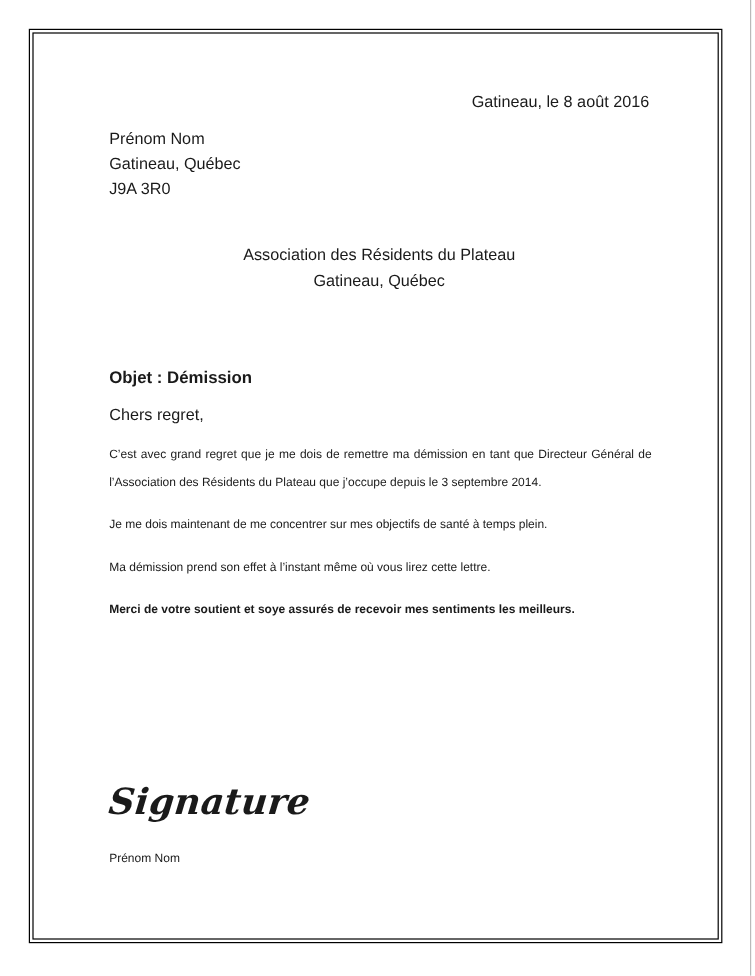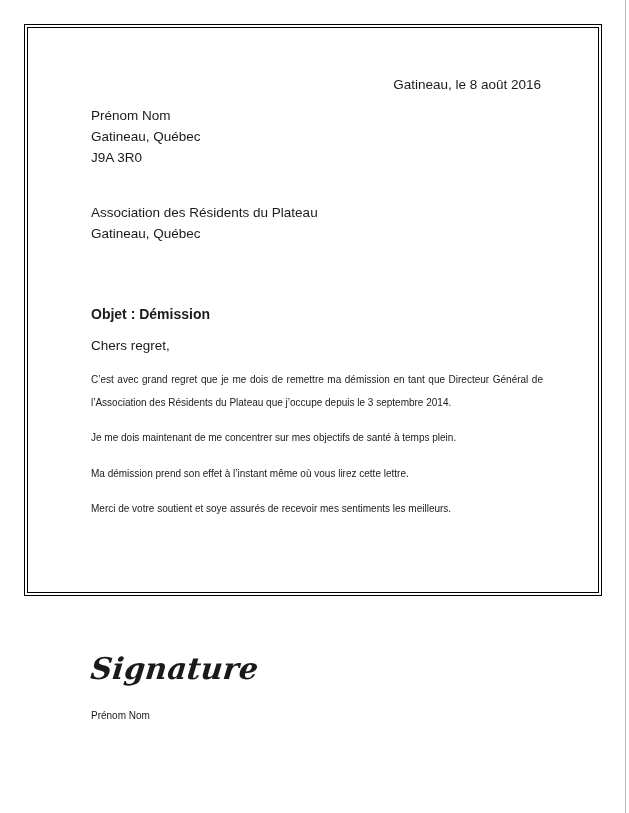--- a/index.html
+++ b/index.html
@@ -25,21 +25,21 @@
     height: 813px;
     background: #b9b9b9;
   }
 
   
   .page-frame {
     position: absolute;
     left: 24px;
     top: 24px;
     width: 578px;
-    height: 572px;
+    height: 762px;
     border: 1px solid #000000;
     background: #ffffff;
     box-sizing: border-box;
   }
   .page-frame-inner {
     position: absolute;
     left: 2px;
     top: 2px;
     right: 2px;
     bottom: 2px;
@@ -74,21 +74,21 @@
     font-size: 13.5px;
     line-height: 21px;
   }
   .sender-block div { white-space: nowrap; }
 
   .recipient-block {
     position: absolute;
     left: 66px;
     top: 177px;
     width: 450px;
-    text-align: left;
+    text-align: center;
     font-size: 13.5px;
     line-height: 21px;
   }
   .recipient-block div { white-space: nowrap; }
 
   .subject-line {
     position: absolute;
     left: 66px;
     top: 280px;
     width: 450px;
@@ -112,21 +112,21 @@
     top: 344px;
     width: 452px;
     font-size: 10px;
     line-height: 22.5px;
   }
   .body-copy p {
     margin: 0 0 13px 0;
     text-align: justify;
     text-justify: inter-word;
   }
-  .body-copy p:last-child { margin-bottom: 0; }
+  .body-copy p:last-child { margin-bottom: 0; font-weight: bold; }
 
   .signature-script {
     position: absolute;
     left: 64px;
     top: 627px;
     font-family: "DejaVu Serif", serif;
     font-style: italic;
     font-weight: bold;
     font-size: 30px;
     line-height: 34px;

